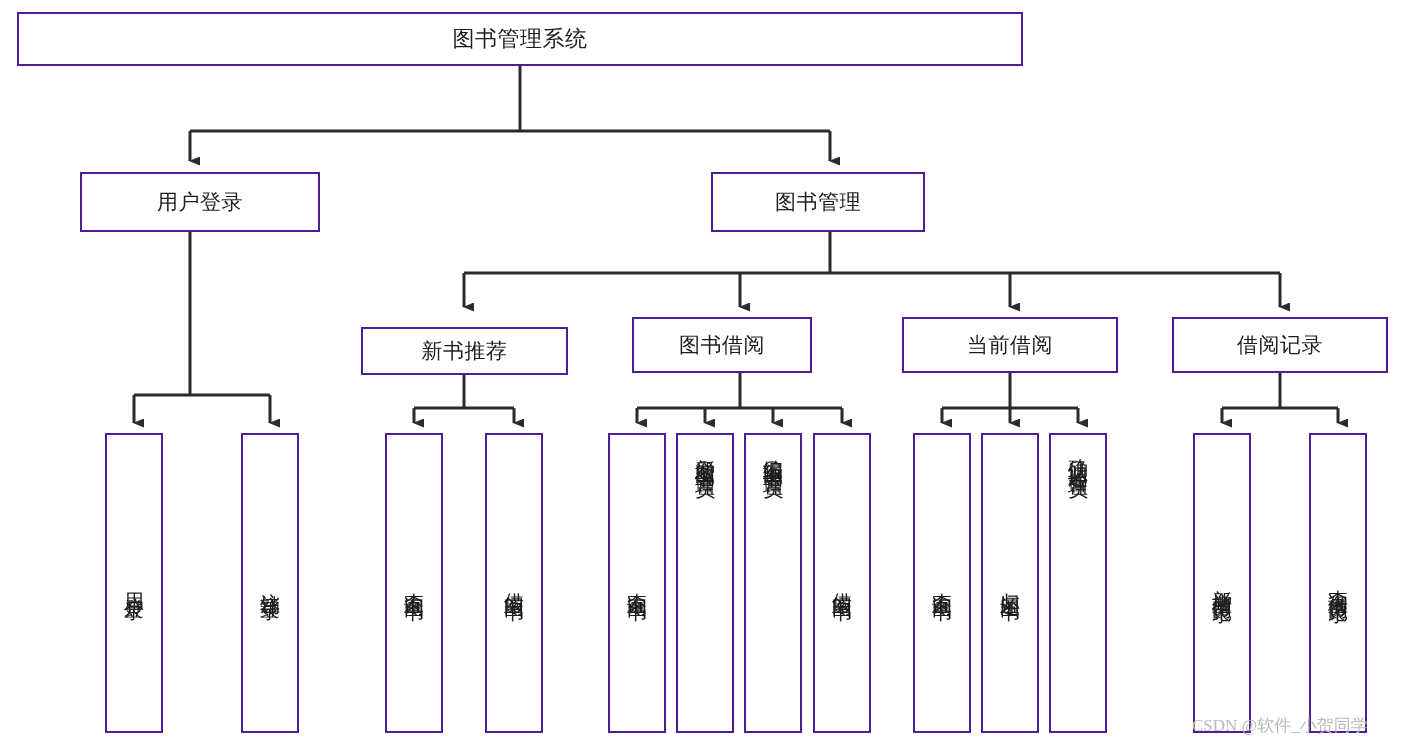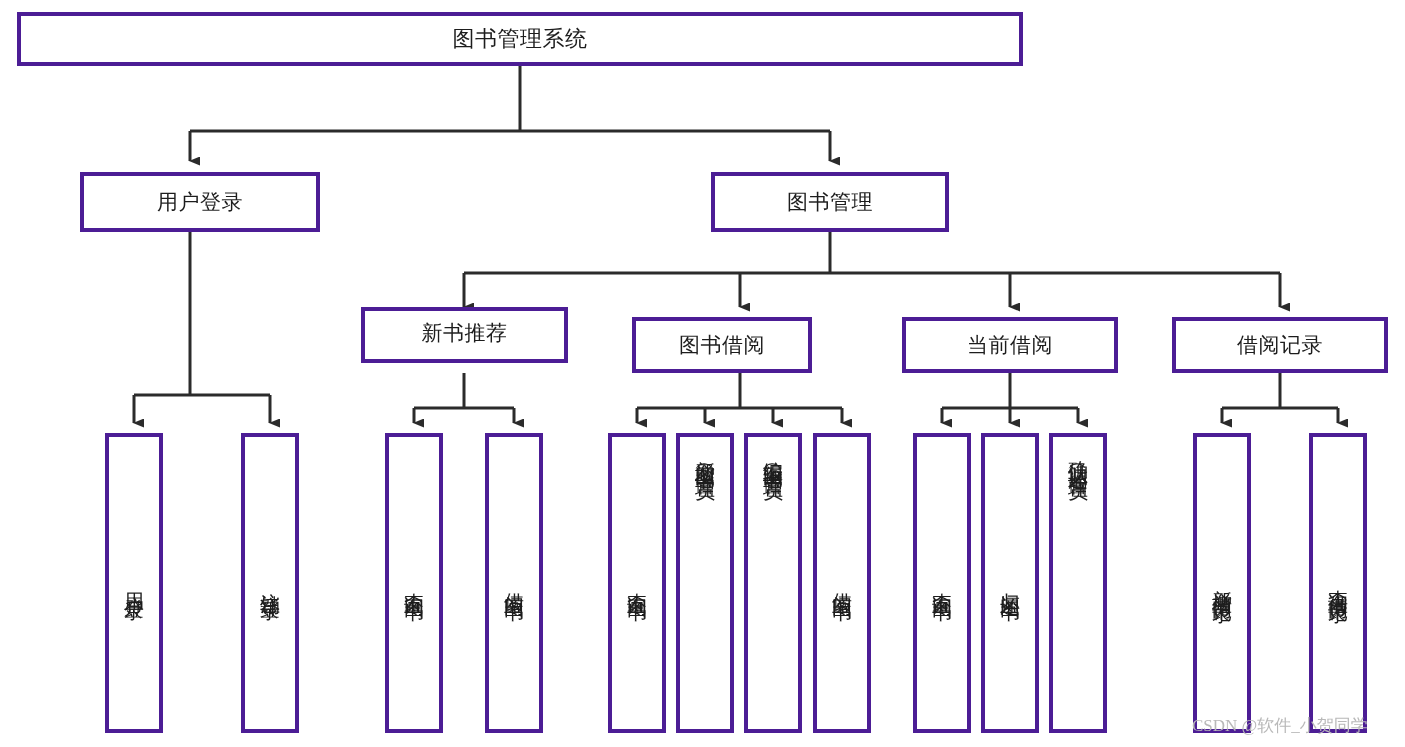--- a/index.html
+++ b/index.html
@@ -22,21 +22,21 @@
     position: absolute;
     left: 0;
     top: 0;
     width: 1405px;
     height: 747px;
   }
   .node {
     position: absolute;
     box-sizing: border-box;
     background: #ffffff;
-    border: 4px solid #4c1d95;
+    border: 2px solid #4c1d95;
     display: flex;
     align-items: center;
     justify-content: center;
     z-index: 2;
   }
   .node-label {
     color: #1d1d1d;
     font-size: 21px;
     line-height: 1.18;
     letter-spacing: 0.5px;
@@ -132,25 +132,25 @@
     </g>
   </svg>
 
   <div class="node root" style="left:17px; top:12px; width:1006px; height:54px;">
     <span class="node-label">图书管理系统</span>
   </div>
 
   <div class="node level1" style="left:80px; top:172px; width:240px; height:60px;">
     <span class="node-label">用户登录</span>
   </div>
-  <div class="node level1" style="left:711px; top:172px; width:238px; height:60px;">
+  <div class="node level1" style="left:711px; top:172px; width:214px; height:60px;">
     <span class="node-label">图书管理</span>
   </div>
 
-  <div class="node level2" style="left:361px; top:307px; width:207px; height:56px;font-family:Liberation Mono, monospace;">
+  <div class="node level2" style="left:361px; top:327px; width:207px; height:48px;">
     <span class="node-label">新书推荐</span>
   </div>
   <div class="node level2" style="left:632px; top:317px; width:180px; height:56px;">
     <span class="node-label">图书借阅</span>
   </div>
   <div class="node level2" style="left:1172px; top:317px; width:216px; height:56px;">
     <span class="node-label">借阅记录</span>
   </div>
   <div class="node level2" style="left:902px; top:317px; width:216px; height:56px;">
     <span class="node-label">当前借阅</span>

